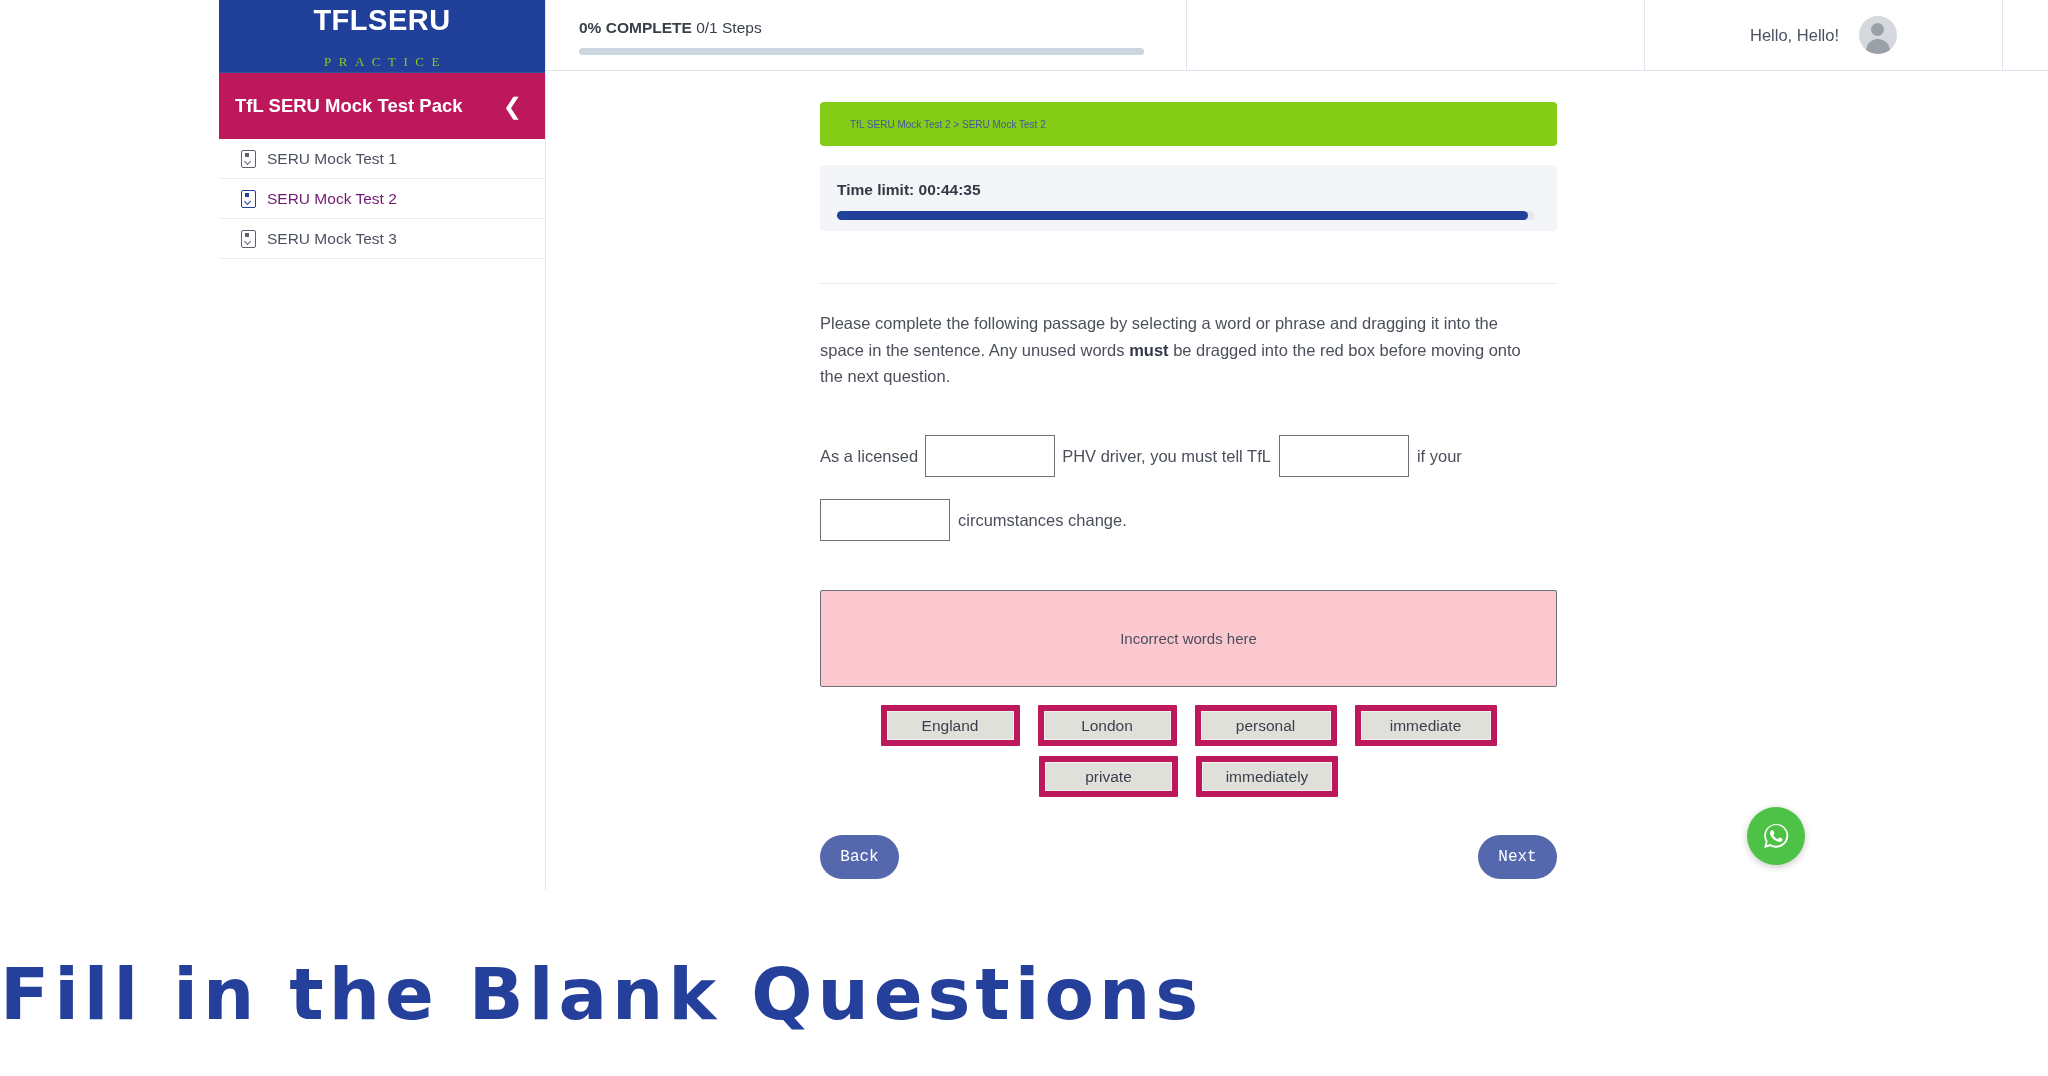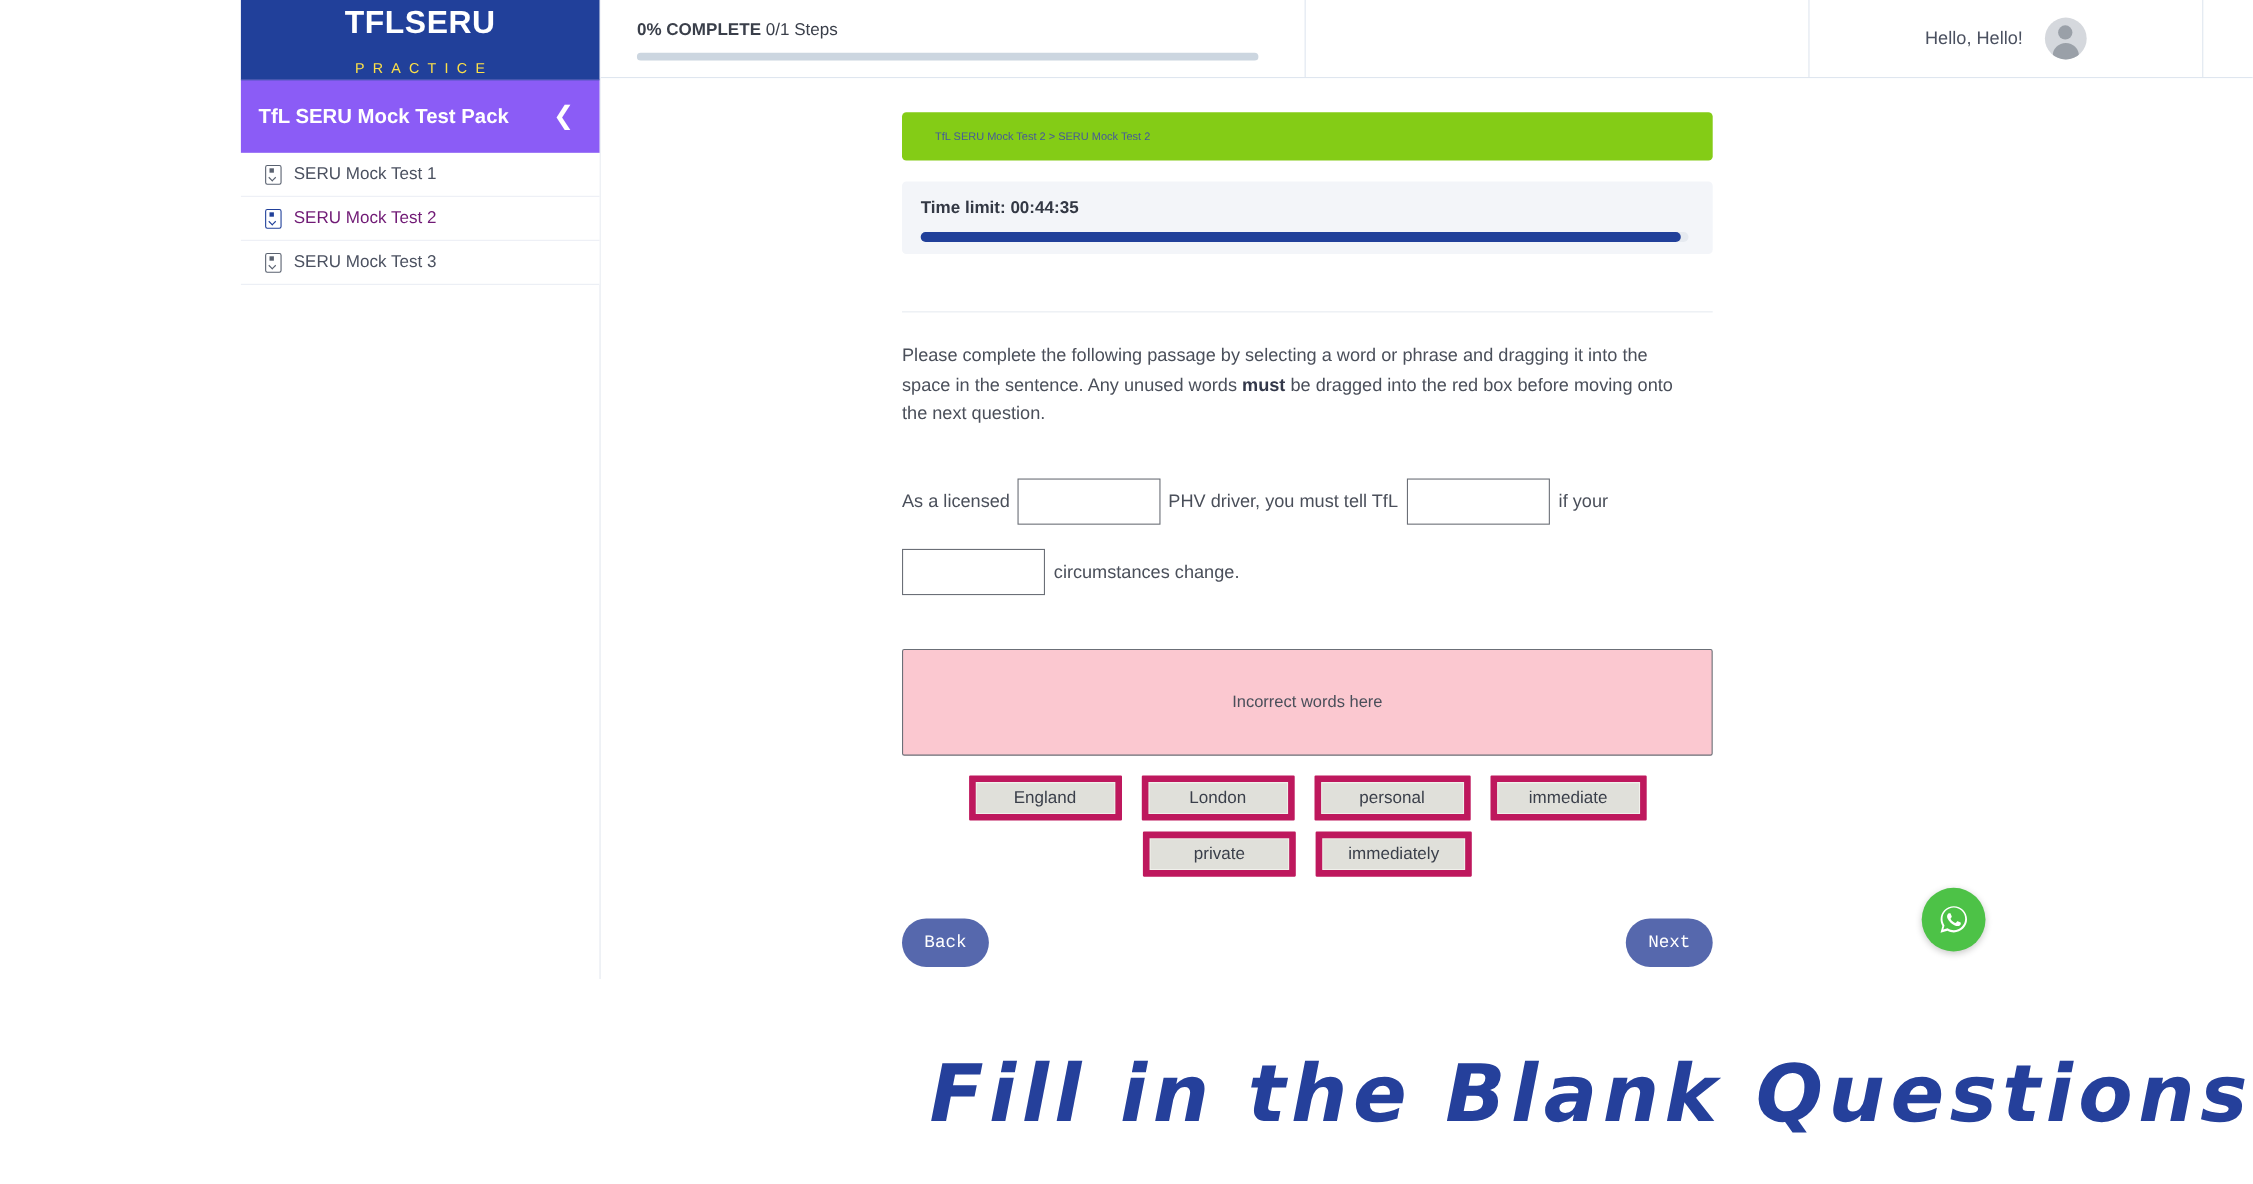--- a/index.html
+++ b/index.html
@@ -47,30 +47,31 @@
     padding-top: 4px;
   }
   #brand-title {
     color: #ffffff;
     font-size: 29px;
     font-weight: 700;
     letter-spacing: 0.5px;
     line-height: 1.02;
   }
   #brand-sub {
-    color: #fde047;
+    color: #84cc16;
     font-size: 13px;
     letter-spacing: 7.5px;
     font-weight: 400;
     margin-top: 18px;
     padding-left: 7px;
+    font-family: Liberation Serif, serif;
   }
   #pack-header {
     height: 67px;
-    background: #8b5cf6;
+    background: #be185d;
     border-top: 1px solid #32509f;
     display: flex;
     align-items: center;
     justify-content: space-between;
     padding: 0 19px 0 16px;
     box-sizing: border-box;
   }
   #pack-title {
     color: #ffffff;
     font-size: 18.5px;
@@ -397,28 +398,27 @@
     cursor: pointer;
     box-shadow: 0 2px 7px rgba(0,0,0,0.22);
   }
 
   
   #headline {
     position: absolute;
     left: 0;
     top: 952px;
     width: 2048px;
-    text-align: right;
+    text-align: left;
     font-family: "DejaVu Sans", sans-serif;
     font-size: 72px;
     font-weight: 700;
     letter-spacing: 5px;
     color: #25409b;
     white-space: nowrap;
-    font-style: italic;
   }
 </style>
 </head>
 <body>
 
 <div id="app-shell">
 
   <div id="sidebar">
 
     <div id="brand-block">

